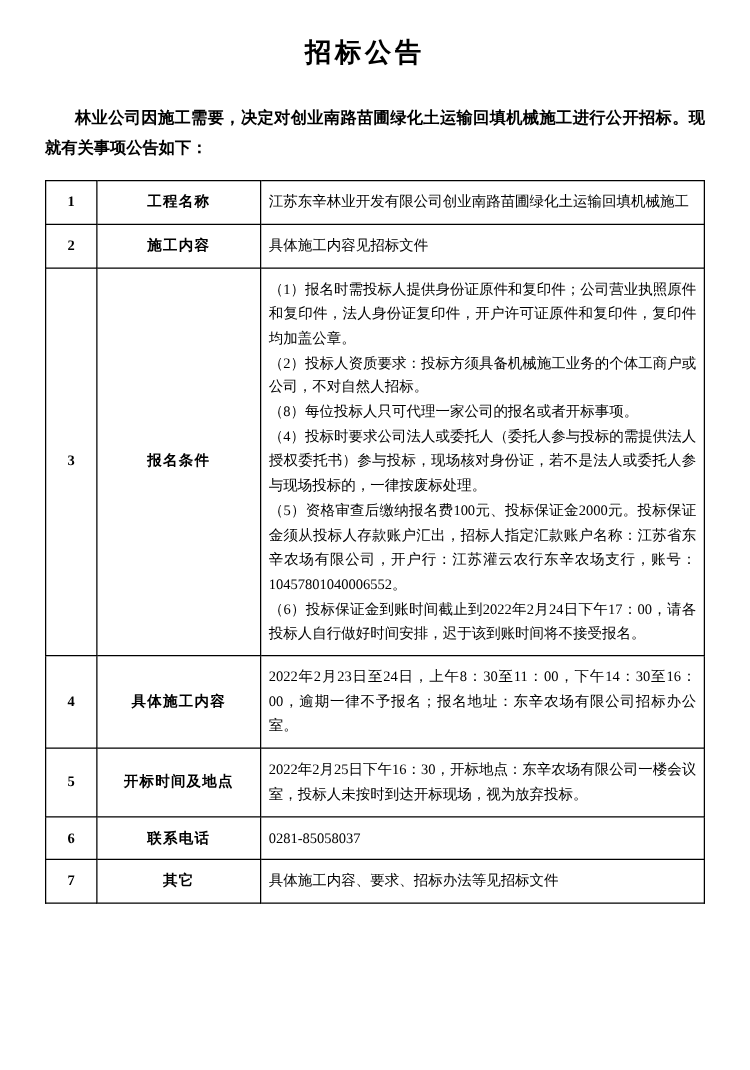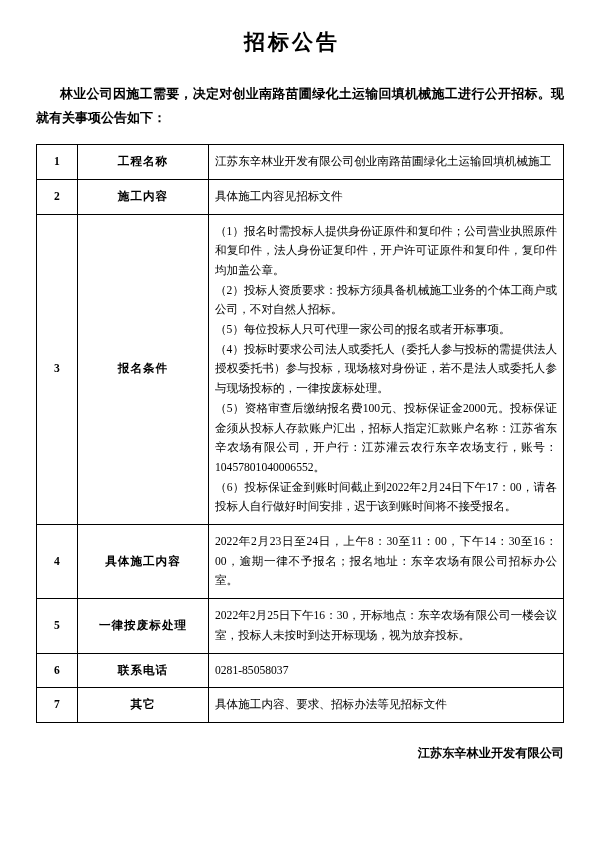--- a/index.html
+++ b/index.html
@@ -121,36 +121,36 @@
         <td class="col-value">
           <p class="ind">具体施工内容见招标文件</p>
         </td>
       </tr>
       <tr>
         <td class="col-num">3</td>
         <td class="col-label">报名条件</td>
         <td class="col-value">
           <p>（1）报名时需投标人提供身份证原件和复印件；公司营业执照原件和复印件，法人身份证复印件，开户许可证原件和复印件，复印件均加盖公章。</p>
           <p>（2）投标人资质要求：投标方须具备机械施工业务的个体工商户或公司，不对自然人招标。</p>
-          <p>（5）每位投标人只可代理一家公司的报名或者开标事项。</p>
+          <p>（8）每位投标人只可代理一家公司的报名或者开标事项。</p>
           <p>（4）投标时要求公司法人或委托人（委托人参与投标的需提供法人授权委托书）参与投标，现场核对身份证，若不是法人或委托人参与现场投标的，一律按废标处理。</p>
           <p>（5）资格审查后缴纳报名费100元、投标保证金2000元。投标保证金须从投标人存款账户汇出，招标人指定汇款账户名称：江苏省东辛农场有限公司，开户行：江苏灌云农行东辛农场支行，账号：10457801040006552。</p>
           <p>（6）投标保证金到账时间截止到2022年2月24日下午17：00，请各投标人自行做好时间安排，迟于该到账时间将不接受报名。</p>
         </td>
       </tr>
       <tr>
         <td class="col-num">4</td>
         <td class="col-label">具体施工内容</td>
         <td class="col-value">
           <p class="ind">2022年2月23日至24日，上午8：30至11：00，下午14：30至16：00，逾期一律不予报名；报名地址：东辛农场有限公司招标办公室。</p>
         </td>
       </tr>
       <tr>
         <td class="col-num">5</td>
-        <td class="col-label">一律按废标处理</td>
+        <td class="col-label">开标时间及地点</td>
         <td class="col-value">
           <p class="ind">2022年2月25日下午16：30，开标地点：东辛农场有限公司一楼会议室，投标人未按时到达开标现场，视为放弃投标。</p>
         </td>
       </tr>
       <tr>
         <td class="col-num">6</td>
         <td class="col-label">联系电话</td>
         <td class="col-value">
           <p class="ind">0281-85058037</p>
         </td>
@@ -158,17 +158,16 @@
       <tr>
         <td class="col-num">7</td>
         <td class="col-label">其它</td>
         <td class="col-value">
           <p class="ind">具体施工内容、要求、招标办法等见招标文件</p>
         </td>
       </tr>
     </tbody>
   </table>
 
-  <div class="signature">江苏东辛林业开发有限公司</div>
 
   <div class="footer">第 1 页，共 1 页</div>
 
 </div>
 
 </body></html>

